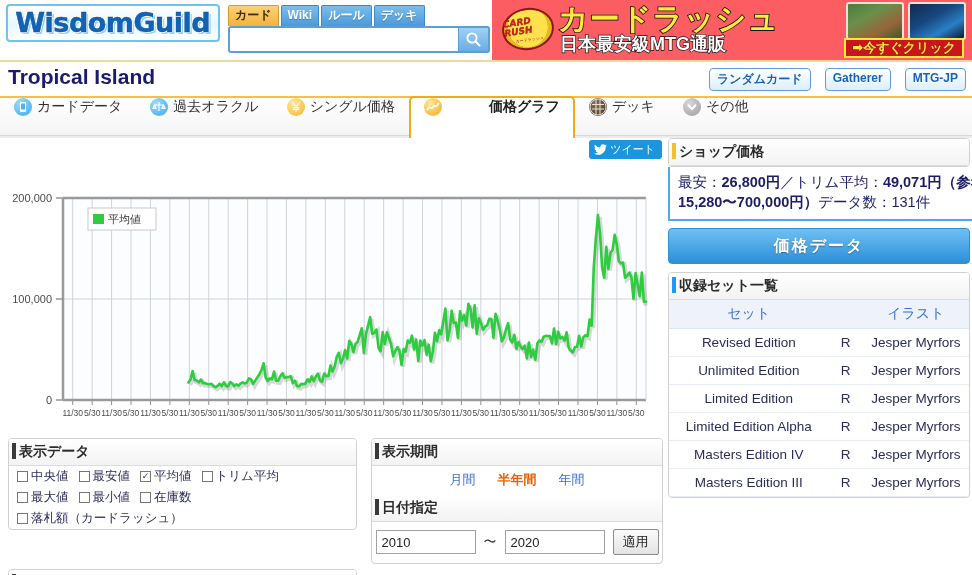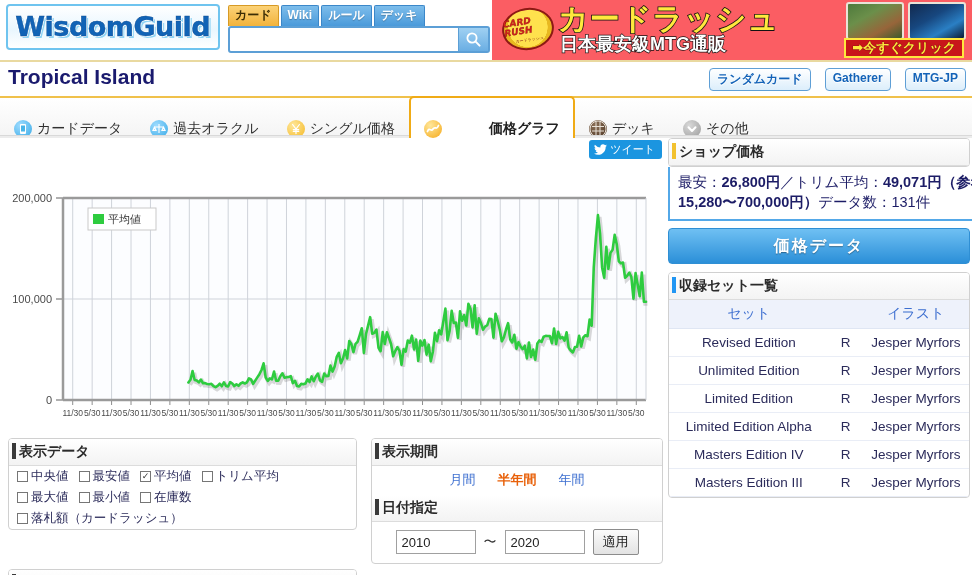--- a/index.html
+++ b/index.html
@@ -16,21 +16,21 @@
   
   #header {
     position: relative;
     height: 62px;
     width: 972px;
     border-bottom: 2px solid #e9d9a0;
     background: #fff;
   }
   #logo {
     position: absolute; left: 6px; top: 4px;
-    width: 214px; height: 46px;
+    width: 214px; height: 38px;
     border: 2px solid #6fc4ef;
     border-radius: 4px;
     background: linear-gradient(#ffffff, #e8f6fe 55%, #ffffff);
     display: flex; align-items: center; justify-content: center;
     overflow: hidden;
   }
   #logo span {
     font-family: "DejaVu Sans", sans-serif;
     font-weight: bold;
     font-size: 26px;
@@ -193,21 +193,21 @@
 
   
   #tabbar {
     position: relative;
     width: 972px; height: 42px;
     border-top: 2px solid #f0c14b;
     background: linear-gradient(#ffffff, #f4f4f4);
   }
   #tabbar .tabs { display: flex; height: 100%; align-items: stretch; }
   .ctab {
-    display: flex; align-items: flex-end; gap: 5px;
+    display: flex; align-items: flex-start; gap: 5px;
     padding: 0 13px;
     font-size: 14px;
     color: #303030;
     cursor: pointer;
     border-left: 1px solid transparent;
     border-right: 1px solid transparent;
     position: relative;
   }
   .ctab.active {
     background: #ffffff;
@@ -343,21 +343,21 @@
   }
   .period-links a {
     color: #3d6fd0; text-decoration: none; cursor: pointer;
   }
   .period-links a.active { color: #e8610a; font-weight: bold; }
   .daterow {
     display: flex; align-items: center; justify-content: center;
     gap: 8px; padding: 7px 0 8px 0;
   }
   .dateinput {
-    width: 80px; height: 24px;
+    width: 100px; height: 24px;
     border: 1px solid #a0a0a0;
     font-size: 13px; padding: 0 5px;
     color: #222; background: #fff;
     font-family: "Liberation Sans", sans-serif;
   }
   .tilde { font-size: 13px; color: #333; }
   .applybtn {
     border: 1px solid #8c8c8c;
     background: linear-gradient(#fbfbfb,#e3e3e3);
     font-size: 13px; padding: 3px 9px;

